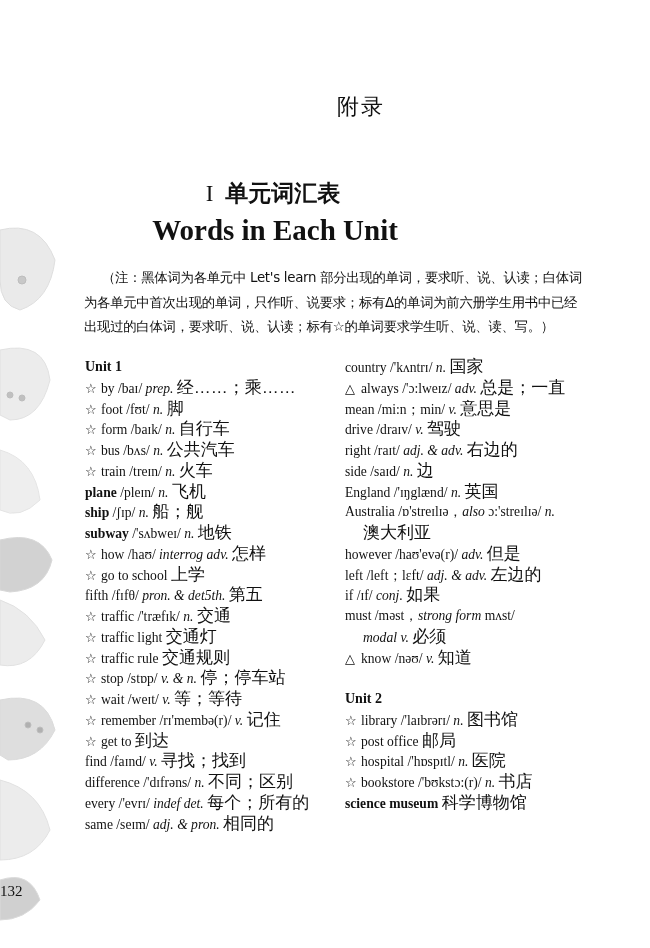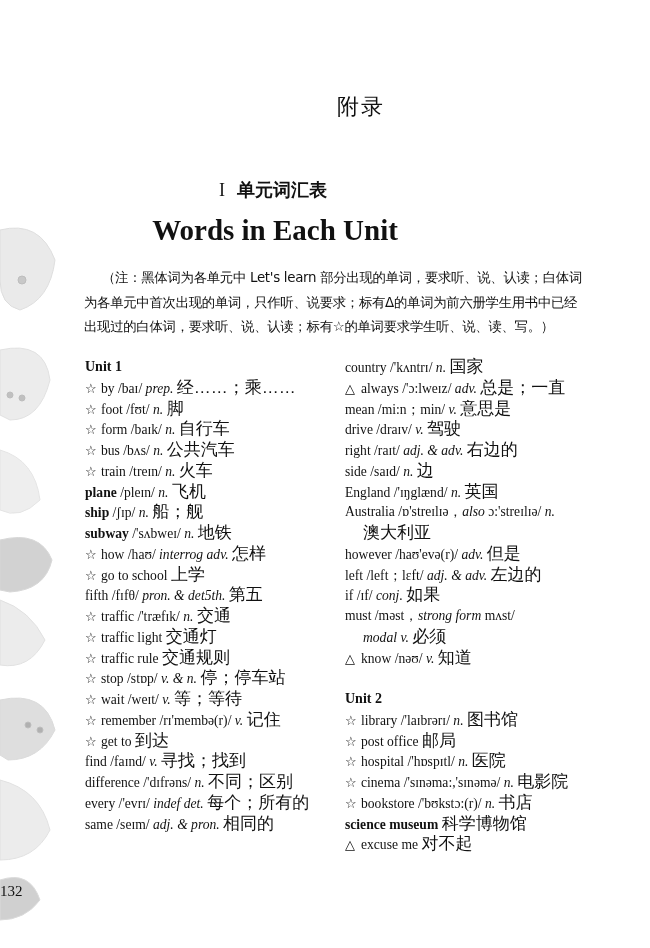--- a/index.html
+++ b/index.html
@@ -13,21 +13,21 @@
     pointer-events: none;
   }
   .appendix-title {
     position: absolute; top: 92px; left: 0; width: 650px; text-align: center;
     font-size: 22px; letter-spacing: 2px;
     font-family: "DejaVu Serif", "Liberation Serif", serif;
     margin-left: 36px;
   }
   .section-title {
     position: absolute; top: 178px; left: 0; width: 546px; text-align: center;
-    font-size: 18px; font-weight: bold;
+    font-size: 23px; font-weight: bold;
     font-family: "DejaVu Sans", "Liberation Sans", sans-serif;
   }
   .section-title .roman {
     font-family: "Liberation Serif", serif; font-weight: normal; margin-right: 12px;
   }
   .section-subtitle {
     position: absolute; top: 214px; left: 0; width: 550px; text-align: center;
     font-size: 29px; font-weight: bold;
     font-family: "Liberation Serif", serif;
   }
@@ -161,20 +161,18 @@
     <span class="cn">知道</span>
   </div>
 
   <div class="row gap"></div>
 
   <div class="row unit-heading">Unit 2</div>
   <div id="right-entries-c">
       <div class="row"><span class="mark">☆</span><span class="word">library</span> <span class="phon">/'laɪbrərɪ/</span> <span class="pos">n.</span> <span class="cn">图书馆</span> </div>
       <div class="row"><span class="mark">☆</span><span class="word">post office</span> <span class="cn">邮局</span> </div>
       <div class="row"><span class="mark">☆</span><span class="word">hospital</span> <span class="phon">/'hɒspɪtl/</span> <span class="pos">n.</span> <span class="cn">医院</span> </div>
-      <div class="row"><span class="mark">☆</span><span class="word">cinema</span> <span class="phon">/'sɪnəma:,'sɪnəmə/</span> <span class="pos">n.</span> <span class="cn">电影院</span> </div>
       <div class="row"><span class="mark">☆</span><span class="word">bookstore</span> <span class="phon">/'bʊkstɔ:(r)/</span> <span class="pos">n.</span> <span class="cn">书店</span> </div>
       <div class="row"><span class="word bold">science museum</span> <span class="cn">科学博物馆</span> </div>
-      <div class="row"><span class="mark">△</span><span class="word">excuse me</span> <span class="cn">对不起</span> </div>
     </div>
 </div>
 
 <div class="page-number">132</div>
 
 </body></html>

